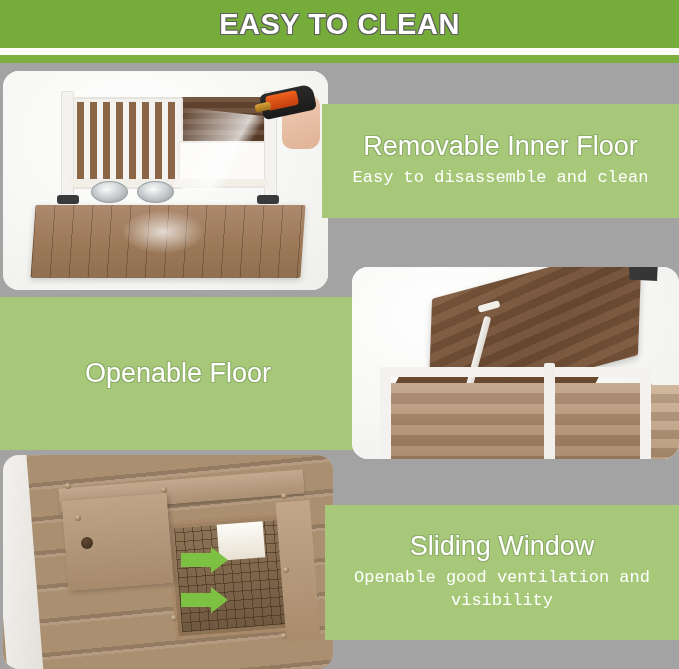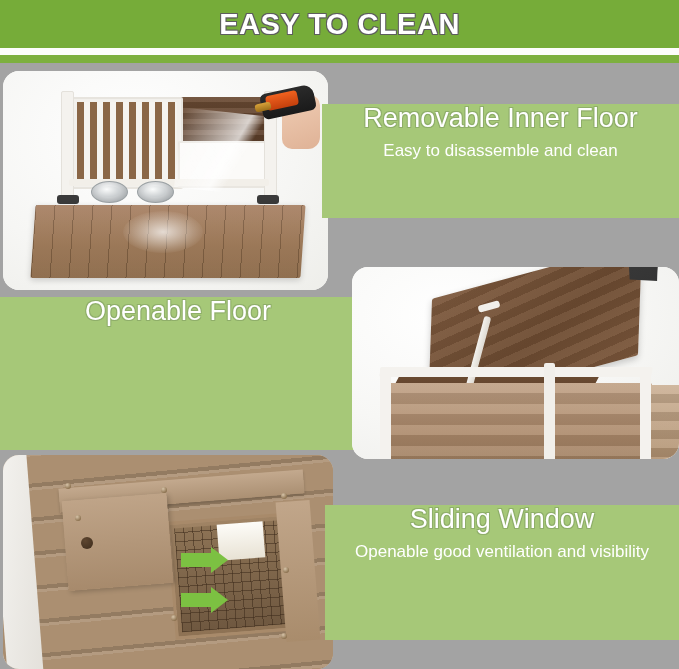--- a/index.html
+++ b/index.html
@@ -30,30 +30,30 @@
   .header-gap{position:absolute;left:0;top:48px;width:679px;height:7px;background:#fdfdfb;}
   .header-rule{position:absolute;left:0;top:55px;width:679px;height:8px;background:#7db03f;}
 
   
   .photo{
     position:absolute;overflow:hidden;border-radius:16px;
     background:#f7f7f5;
   }
   .greenbox{
     position:absolute;background:#a6c878;overflow:hidden;
-    display:flex;flex-direction:column;align-items:center;
+    display:flex;flex-direction:column;align-items:center;justify-content:center;
   }
   .gtitle{
     font-size:27px;color:#ffffff;font-weight:normal;
     text-shadow:-1px -1px 0 #8fae6a,1px -1px 0 #8fae6a,-1px 1px 0 #8fae6a,1px 1px 0 #8fae6a;
     white-space:nowrap;line-height:1.1;
   }
   .gsub{
     font-size:17px;color:#ffffff;text-align:center;line-height:1.35;
-    margin-top:6px;white-space:pre-line;
+    margin-top:6px;white-space:pre-line;font-family:Liberation Mono, monospace;
   }
 
   
   #photo-floor{left:3px;top:71px;width:325px;height:219px;}
   #green-floor{left:322px;top:104px;width:357px;height:114px;}
   
   #green-roof{left:0px;top:297px;width:356px;height:153px;}
   #photo-roof{left:352px;top:267px;width:327px;height:192px;}
   
   #photo-window{left:3px;top:455px;width:330px;height:214px;}

